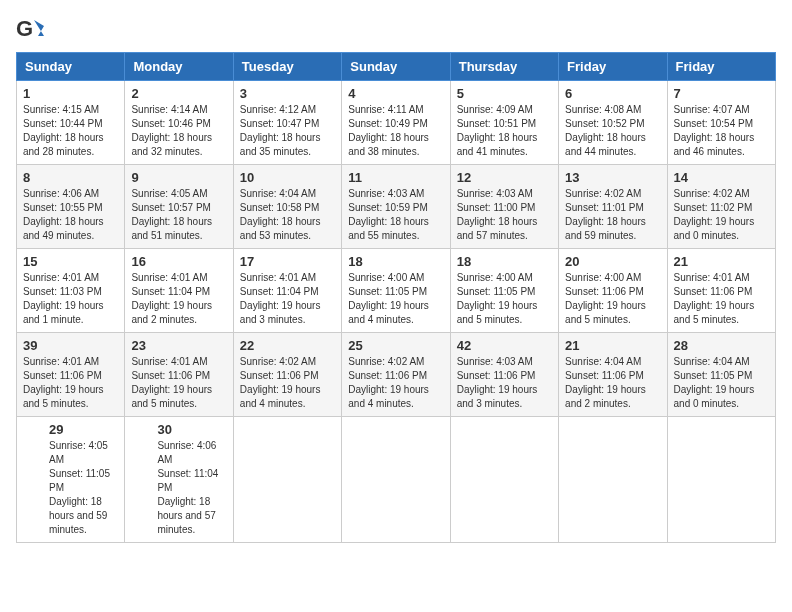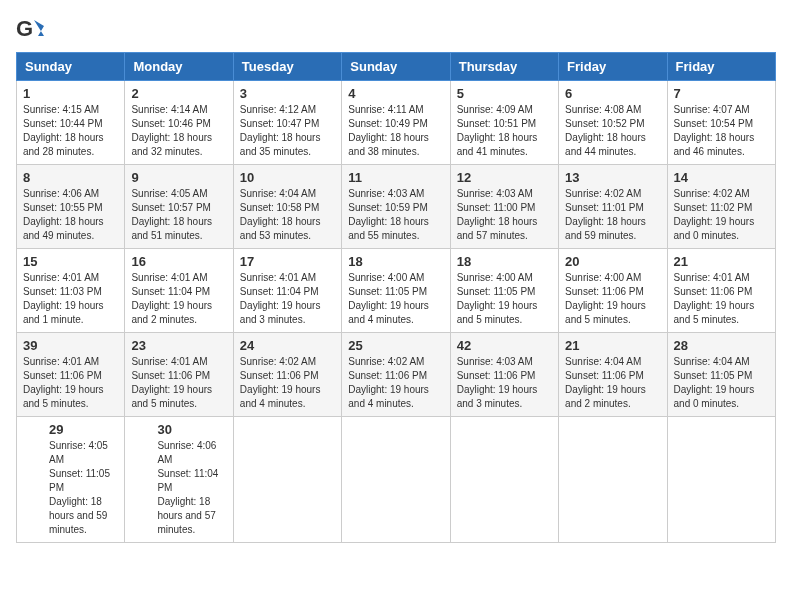--- a/index.html
+++ b/index.html
@@ -300,21 +300,21 @@
       </td>
         <td>
         <span class="day-num">23</span>
         <div class="day-info">
           Sunrise: 4:01 AM<br>
           Sunset: 11:06 PM<br>
           Daylight: 19 hours and 5 minutes.
         </div>
       </td>
         <td>
-        <span class="day-num">24</span>
+        <span class="day-num">22</span>
         <div class="day-info">
           Sunrise: 4:02 AM<br>
           Sunset: 11:06 PM<br>
           Daylight: 19 hours and 4 minutes.
         </div>
       </td>
         <td>
         <span class="day-num">25</span>
         <div class="day-info">
           Sunrise: 4:02 AM<br>

